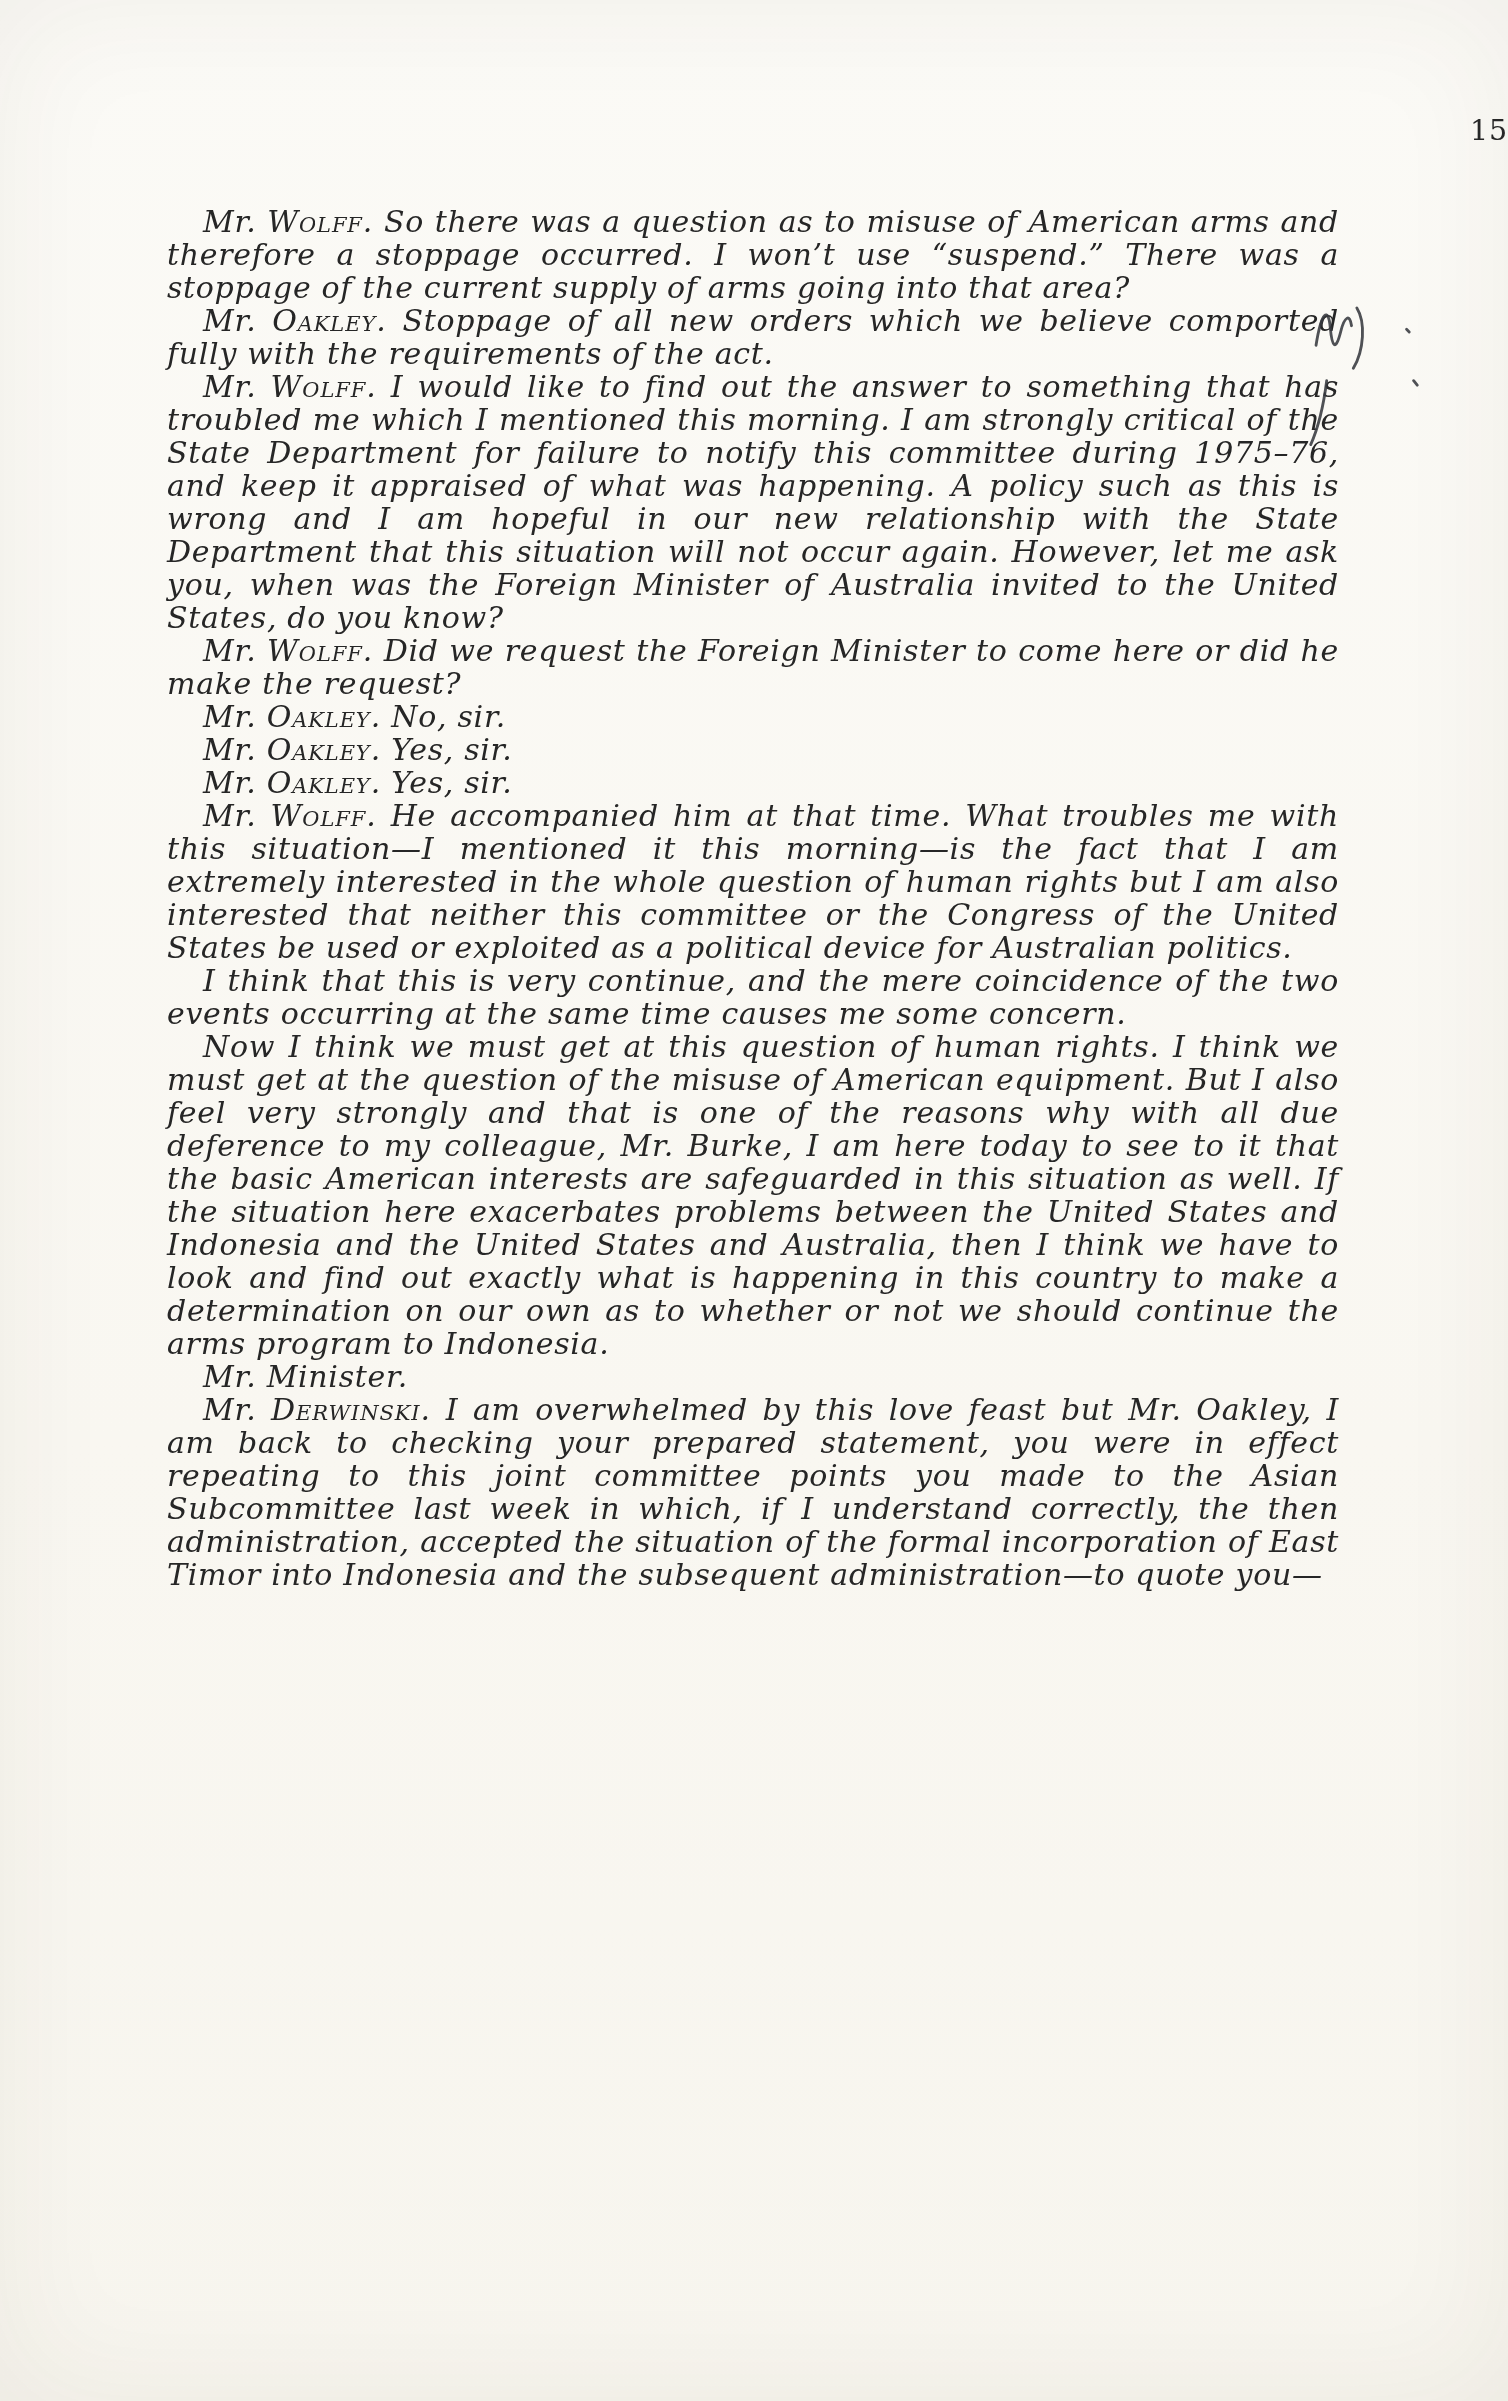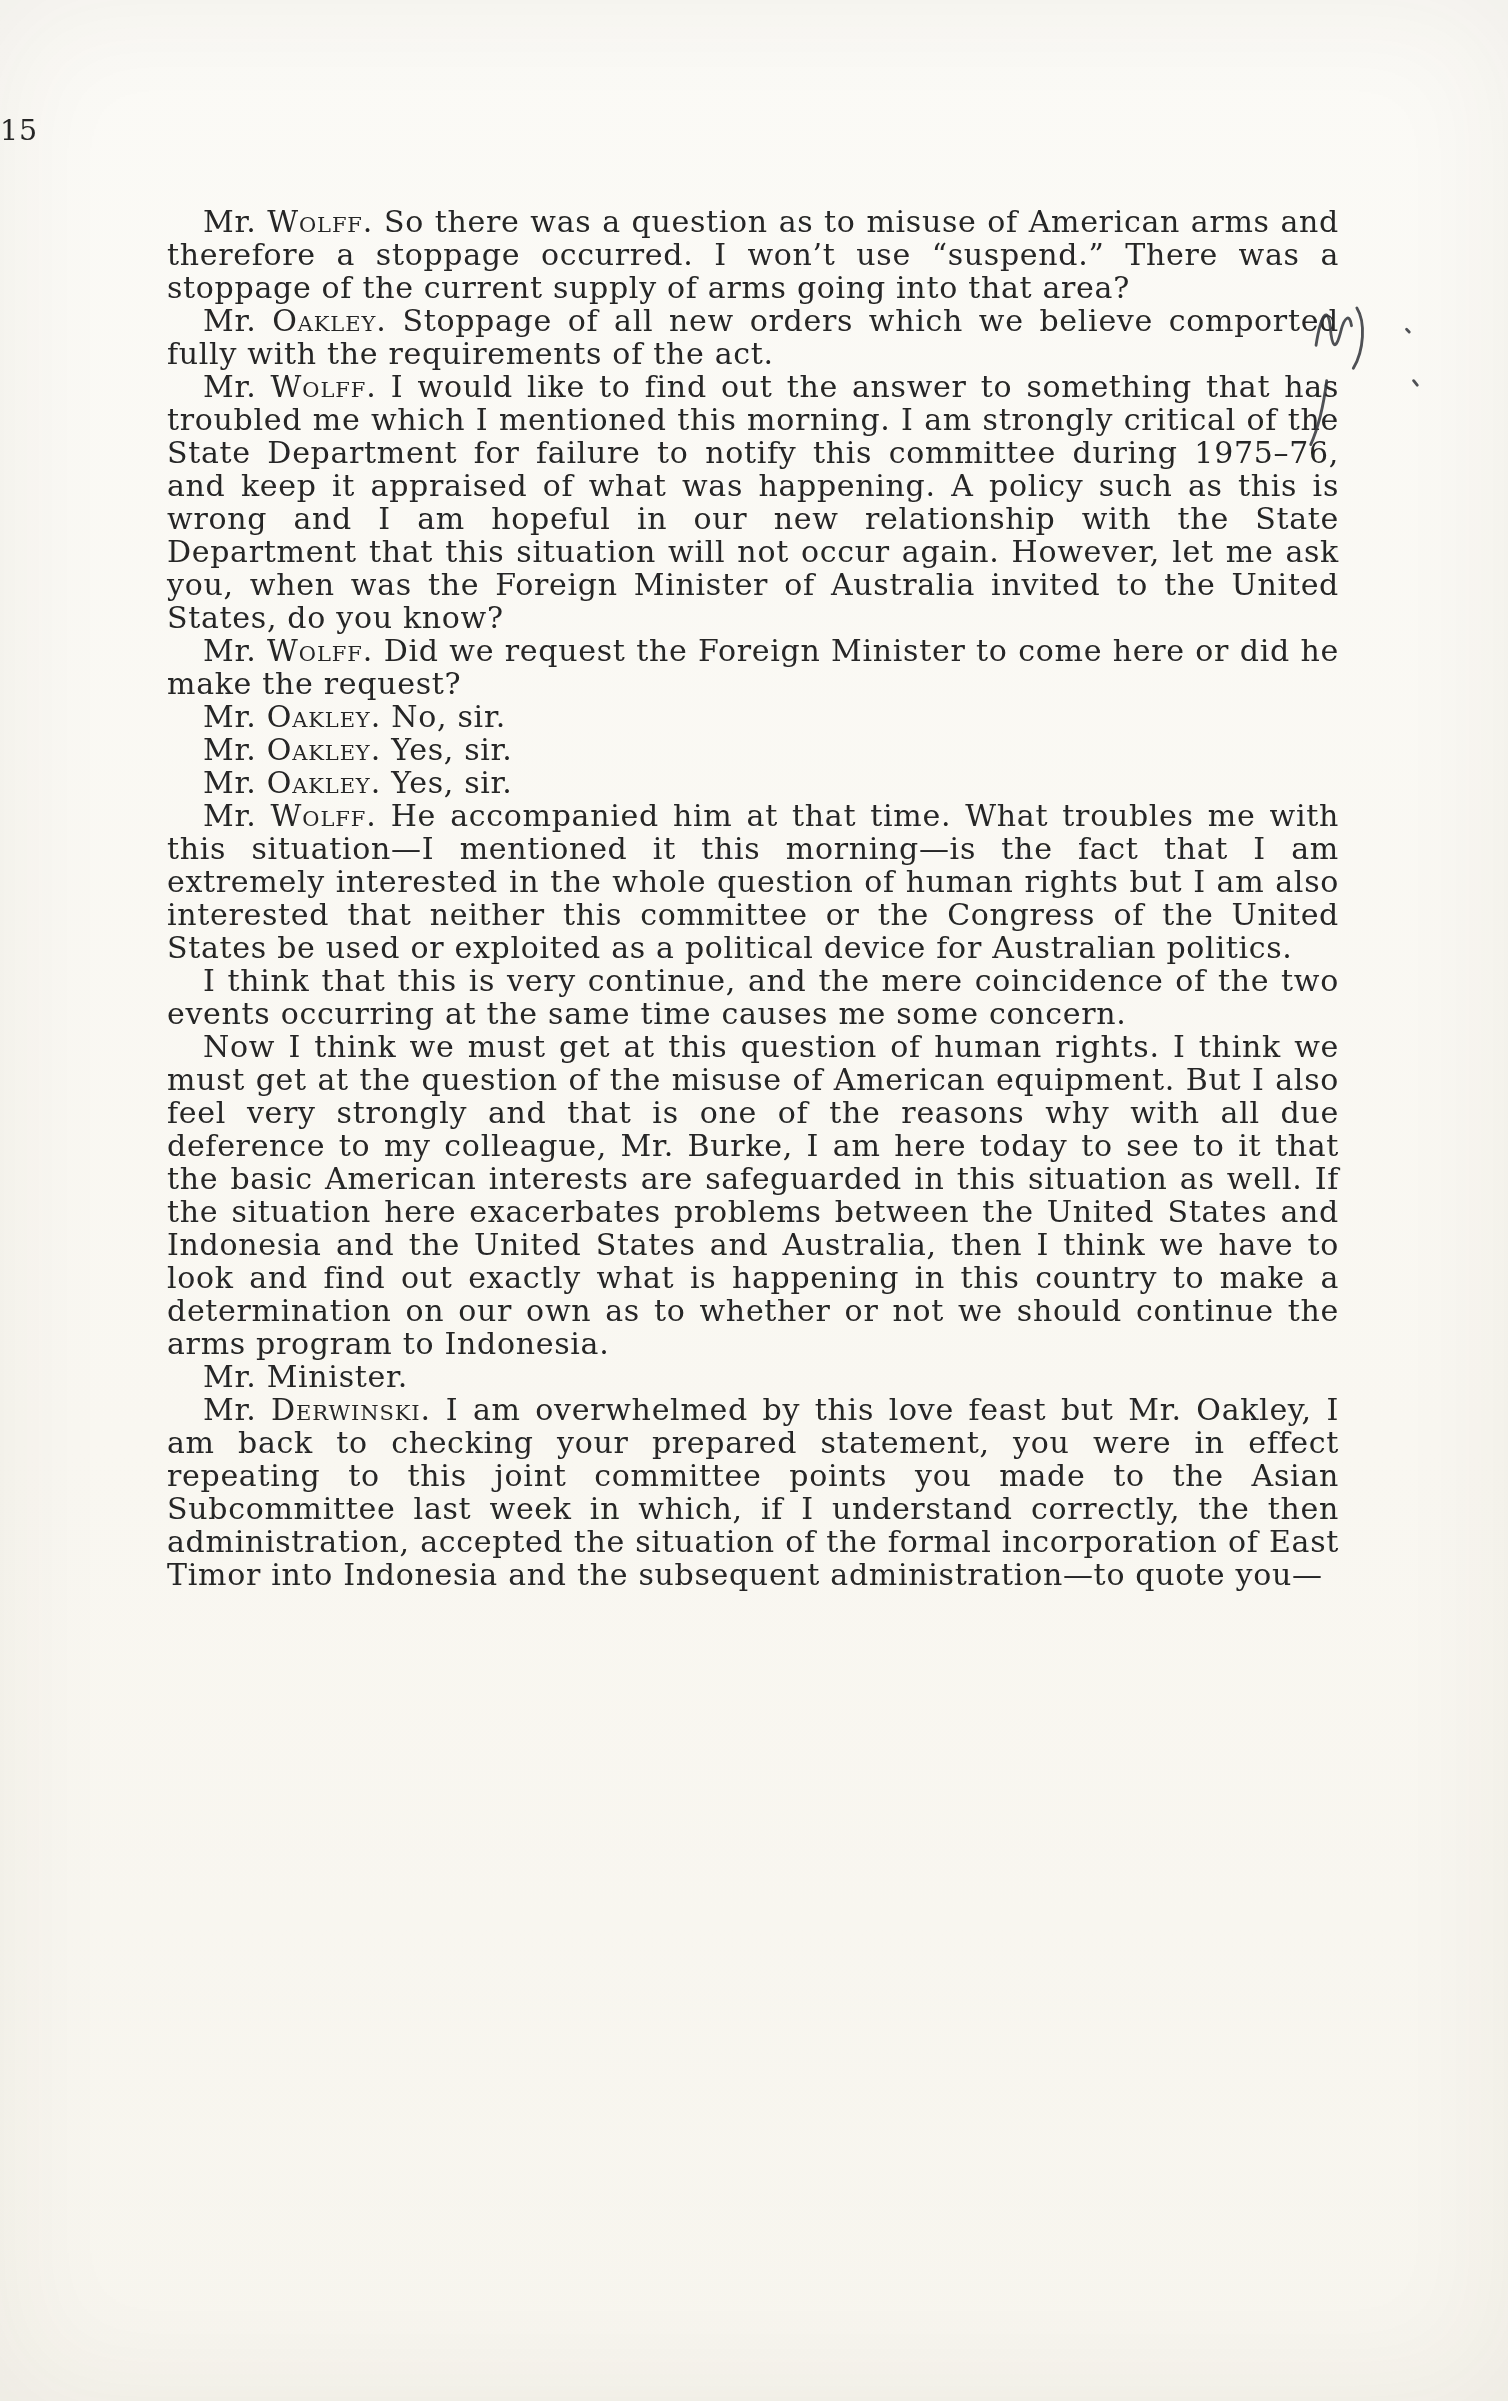--- a/index.html
+++ b/index.html
@@ -17,39 +17,40 @@
     box-shadow: inset 0 0 125px rgba(60,55,40,0.06);
     font-family: "DejaVu Serif", "Liberation Serif", serif;
     color: #262626;
     overflow: hidden;
   }
   .page-number {
     position: absolute;
     top: 114px;
     left: 0;
     width: 100%;
-    text-align: left;
+    text-align: right;
     font-size: 28.5px;
     letter-spacing: 0.9px;
   }
   .text-block {
     position: absolute;
     top: 205px;
     left: 167px;
     width: 1172px;
     font-size: 30px;
     line-height: 33px;
     letter-spacing: 0.7px;
     text-align: justify;
     text-justify: inter-word;
   }
   .para {
     margin: 0;
     padding: 0;
     text-indent: 36px;
+    font-style: italic;
   }
   .smallcaps {
     font-variant: small-caps;
     letter-spacing: 0.9px;
   }
   .pen-mark {
     position: absolute;
     left: 1300px;
     top: 276px;
     pointer-events: none;

